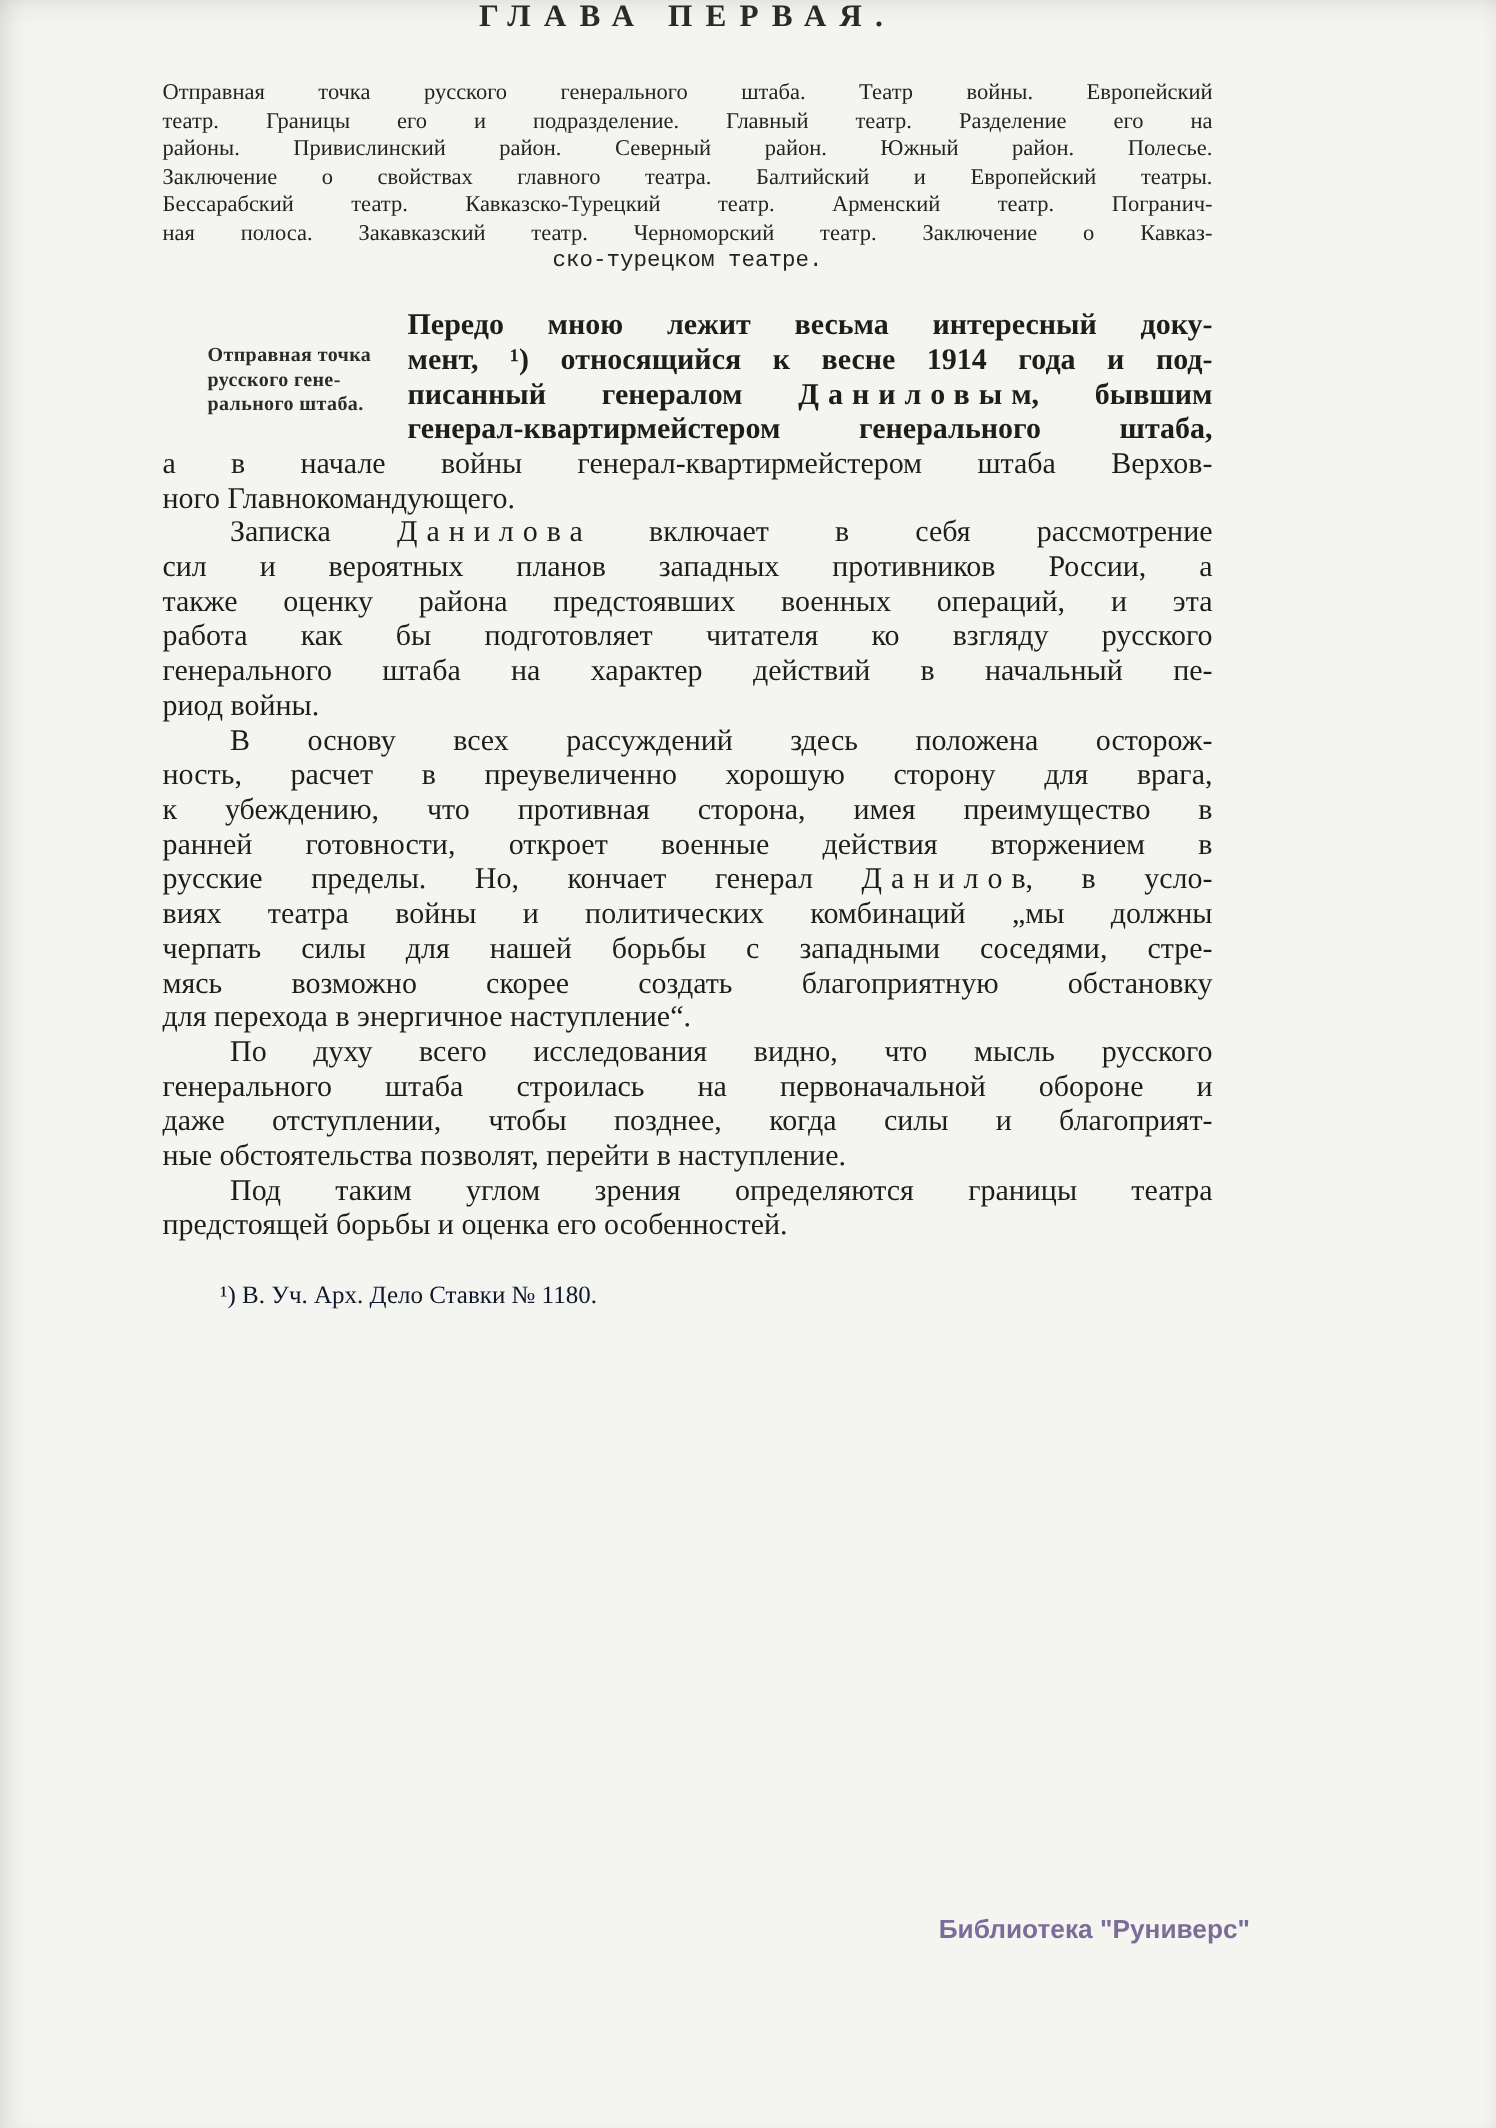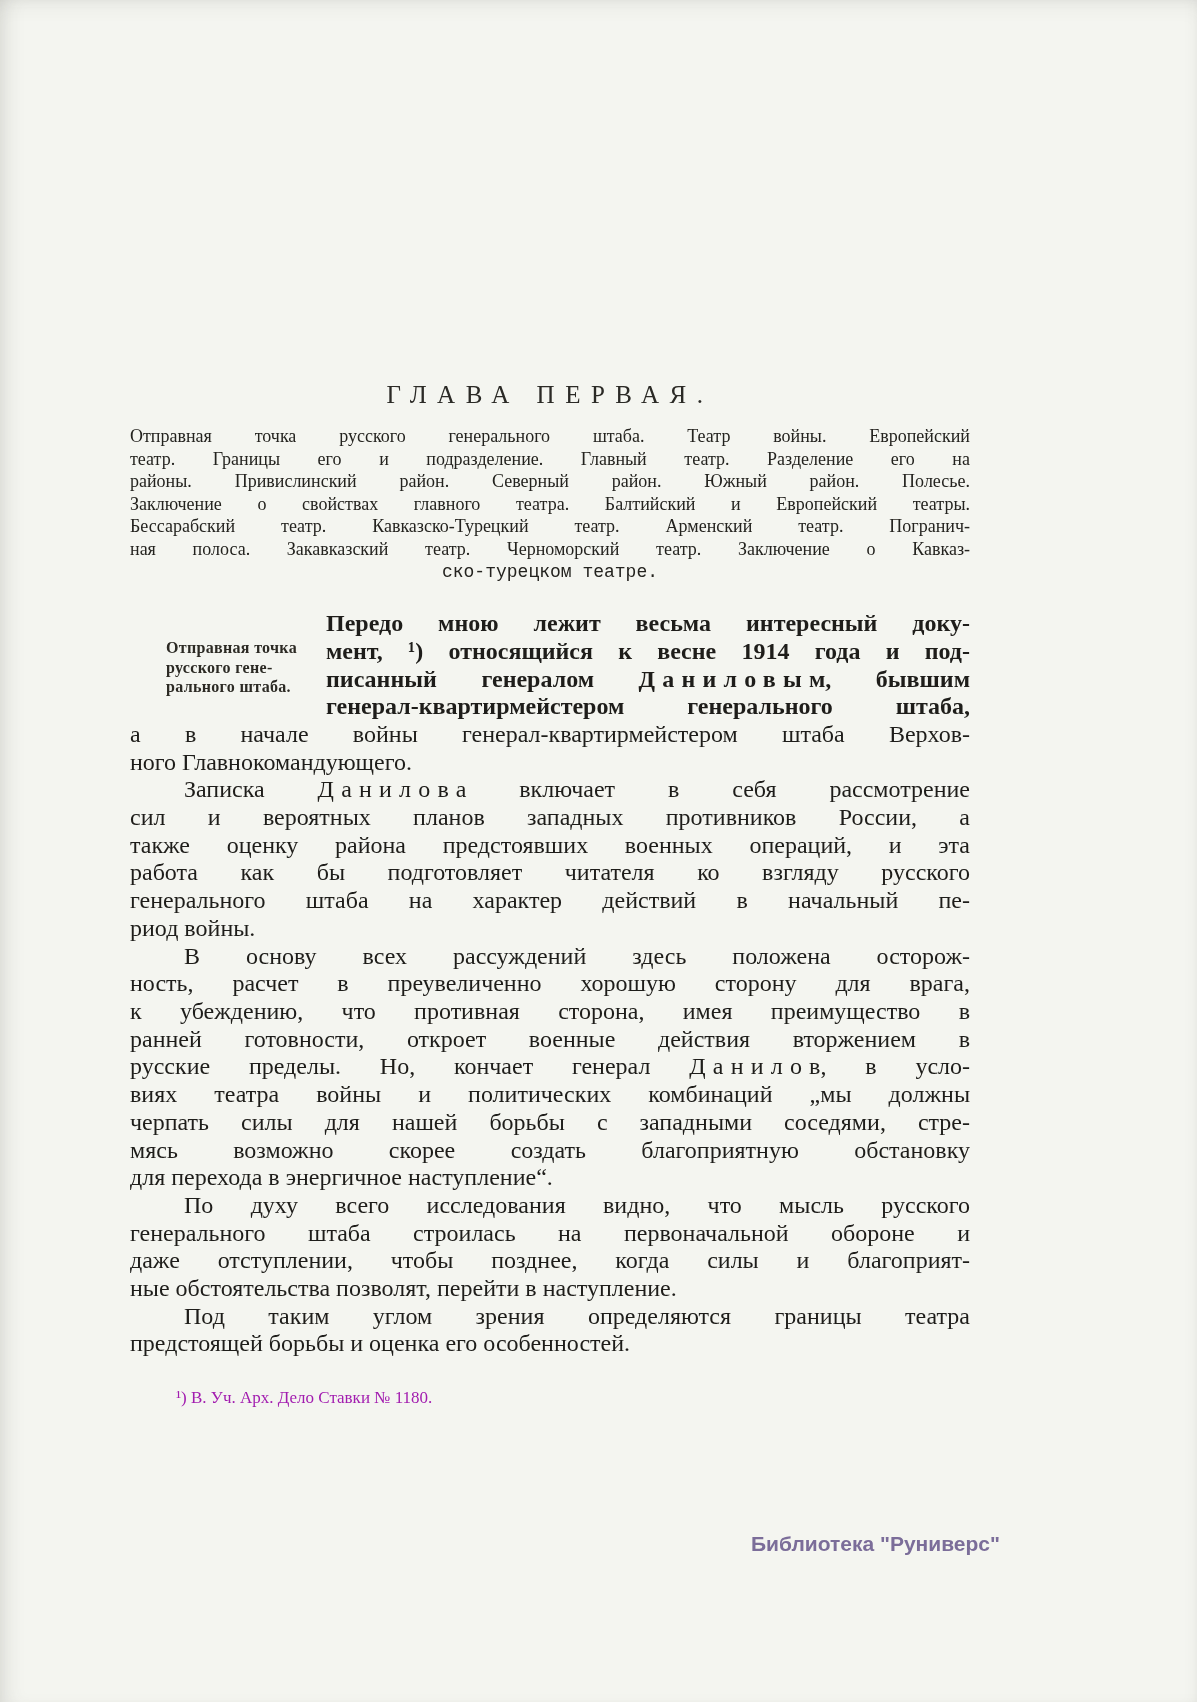--- a/index.html
+++ b/index.html
@@ -17,30 +17,29 @@
                 inset 0 16px 22px -14px rgba(60,60,55,0.10),
                 inset -10px 0 18px -14px rgba(60,60,55,0.10);
   }
   .content {
     position: absolute;
     left: 130px;
     top: 0;
     width: 840px;
   }
   .chapter-title {
-    margin-top: 381px;
     text-align: center;
     font-size: 25px;
-    font-weight: 400;
+    font-weight: 700;
     letter-spacing: 0.42em;
     color: #2b2a26;
     white-space: nowrap;
   }
   .headnote {
-    margin-top: 16px;
+    margin-top: 34px;
     font-size: 18px;
     line-height: 22.6px;
     color: #24231f;
   }
   .headnote .hline { text-align: justify; text-align-last: justify; }
   .headnote .hline.center { text-align-last: center; font-family: Liberation Mono, monospace; }
   .body-text {
     position: relative;
     margin-top: 27px;
     font-size: 24px;
@@ -60,22 +59,22 @@
     margin-left: 36px;
   }
   .line { text-align: justify; text-align-last: justify; }
   .line.last { text-align-last: left; }
   .line.narrow { margin-left: 196px; font-weight: bold; }
   .line.indent { text-indent: 54px; }
   .spaced { letter-spacing: 0.3em; margin-right: -0.3em; }
   .footnote {
     margin-top: 30px;
     margin-left: 46px;
-    font-size: 17px;
-    color: #a21caf;
+    font-size: 20px;
+    color: #0f172a;
   }
   .watermark {
     position: absolute;
     top: 1532px;
     right: 197px;
     font-family: "Liberation Sans", "DejaVu Sans", sans-serif;
     font-size: 21px;
     font-weight: bold;
     color: #7b6d99;
   }

